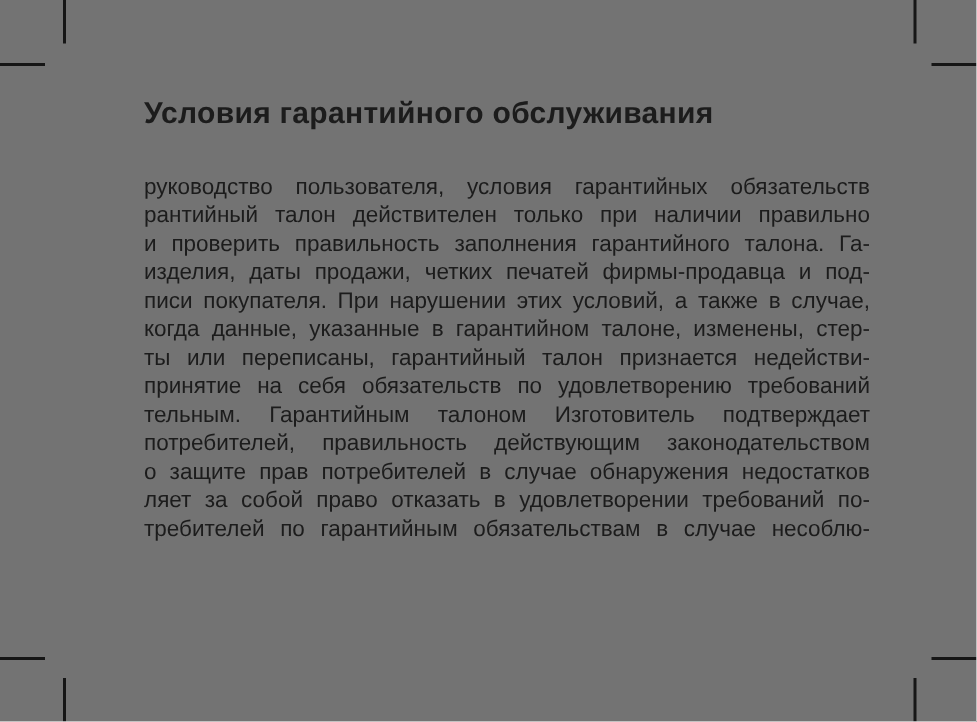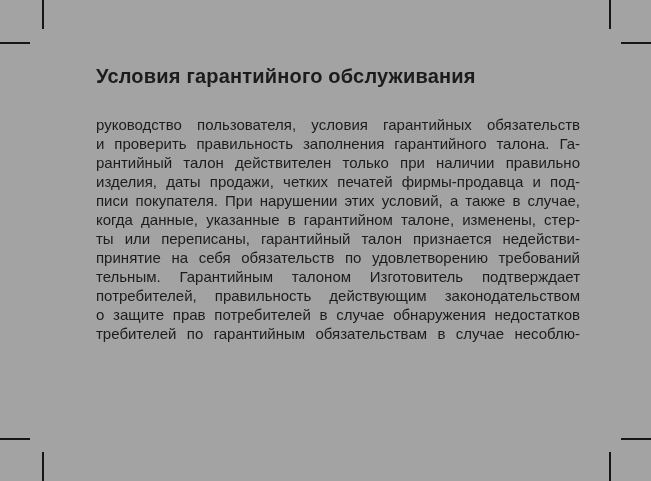--- a/index.html
+++ b/index.html
@@ -4,21 +4,21 @@
 <style>
   html, body {
     margin: 0;
     padding: 0;
     background: #ffffff;
   }
   .page {
     position: relative;
     width: 651px;
     height: 481px;
-    background: #a3a3a3;
+    background: #737373;
     overflow: hidden;
     font-family: "Liberation Sans", "DejaVu Sans", sans-serif;
     color: #1c1c1c;
   }
   
   .crop-mark {
     position: absolute;
     background: #161616;
   }
   .cm-v { width: 1.5px; height: 29px; }
@@ -70,26 +70,27 @@
   <div class="crop-mark cm-h cm-tr-h"></div>
   <div class="crop-mark cm-v cm-bl-v"></div>
   <div class="crop-mark cm-h cm-bl-h"></div>
   <div class="crop-mark cm-v cm-br-v"></div>
   <div class="crop-mark cm-h cm-br-h"></div>
 
   <h1 class="doc-title">Условия гарантийного обслуживания</h1>
 
   <div class="doc-body">
       <div class="body-line">руководство пользователя, условия гарантийных обязательств</div>
+      <div class="body-line">рантийный талон действителен только при наличии правильно</div>
       <div class="body-line">и проверить правильность заполнения гарантийного талона. Га-</div>
-      <div class="body-line">рантийный талон действителен только при наличии правильно</div>
       <div class="body-line">изделия, даты продажи, четких печатей фирмы-продавца и под-</div>
       <div class="body-line">писи покупателя. При нарушении этих условий, а также в случае,</div>
       <div class="body-line">когда данные, указанные в гарантийном талоне, изменены, стер-</div>
       <div class="body-line">ты или переписаны, гарантийный талон признается недействи-</div>
       <div class="body-line">принятие на себя обязательств по удовлетворению требований</div>
       <div class="body-line">тельным. Гарантийным талоном Изготовитель подтверждает</div>
       <div class="body-line">потребителей, правильность действующим законодательством</div>
       <div class="body-line">о защите прав потребителей в случае обнаружения недостатков</div>
+      <div class="body-line">ляет за собой право отказать в удовлетворении требований по-</div>
       <div class="body-line">требителей по гарантийным обязательствам в случае несоблю-</div>
     </div>
 
 </div>
 
 </body></html>

